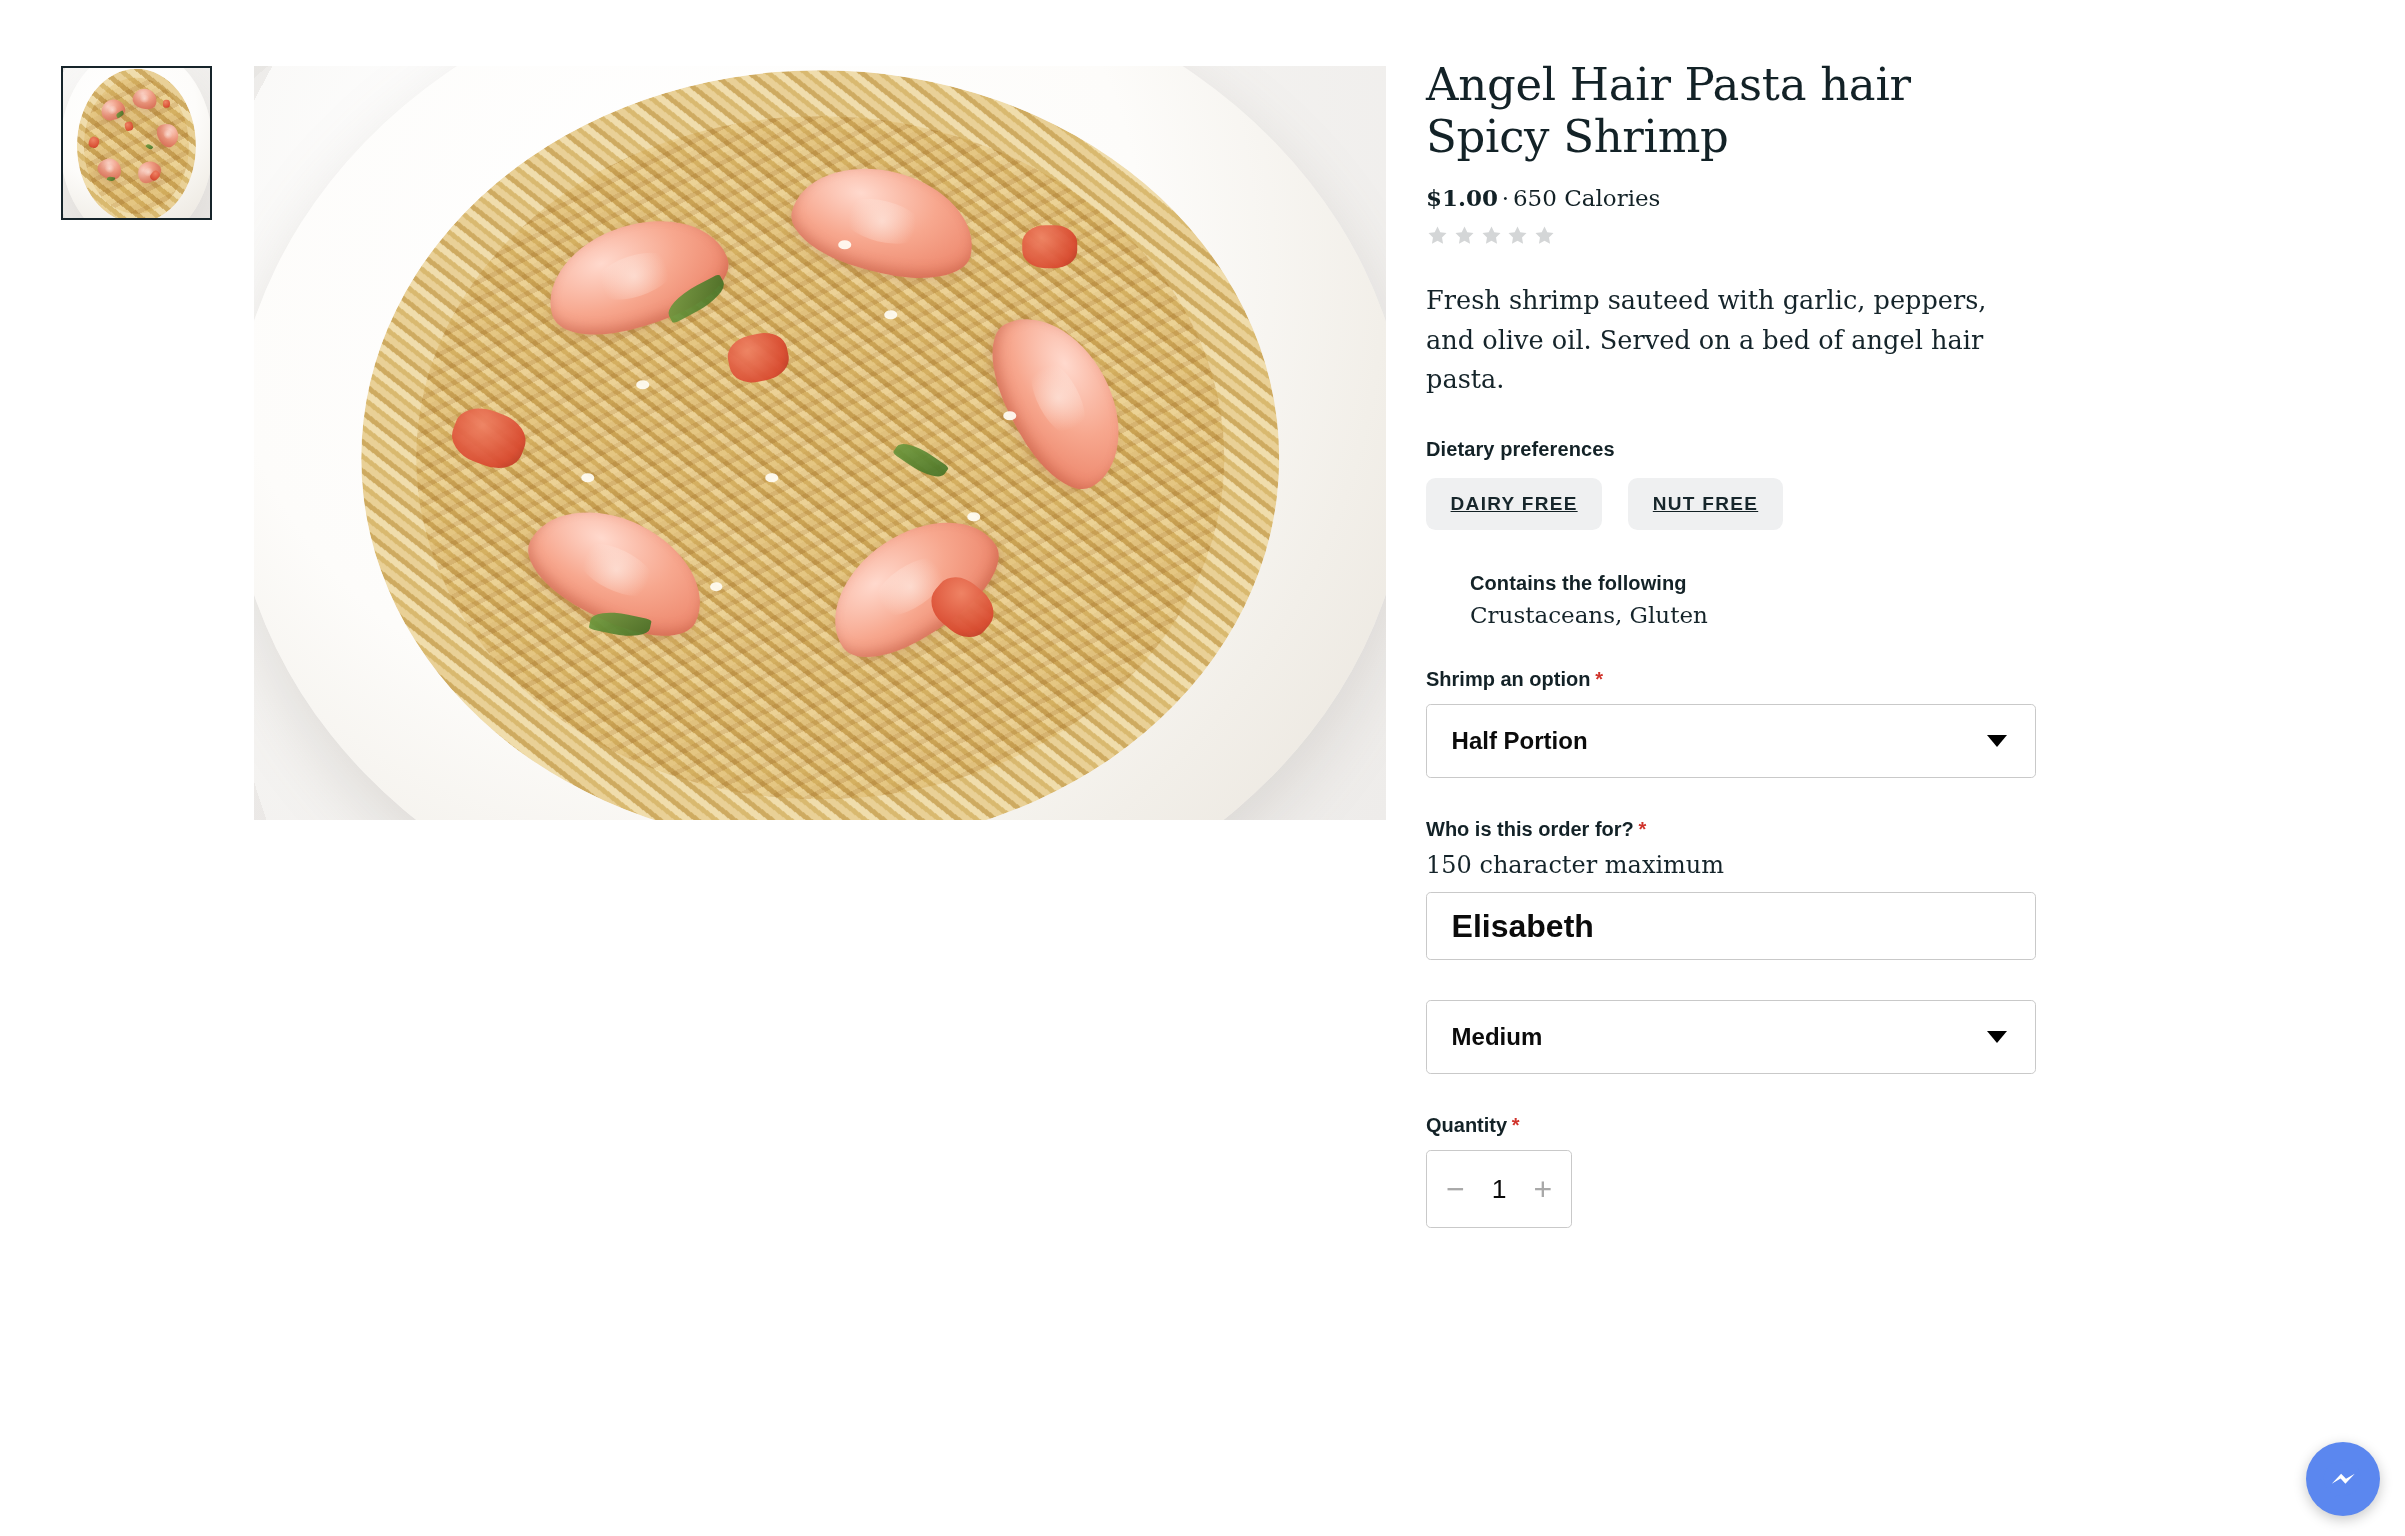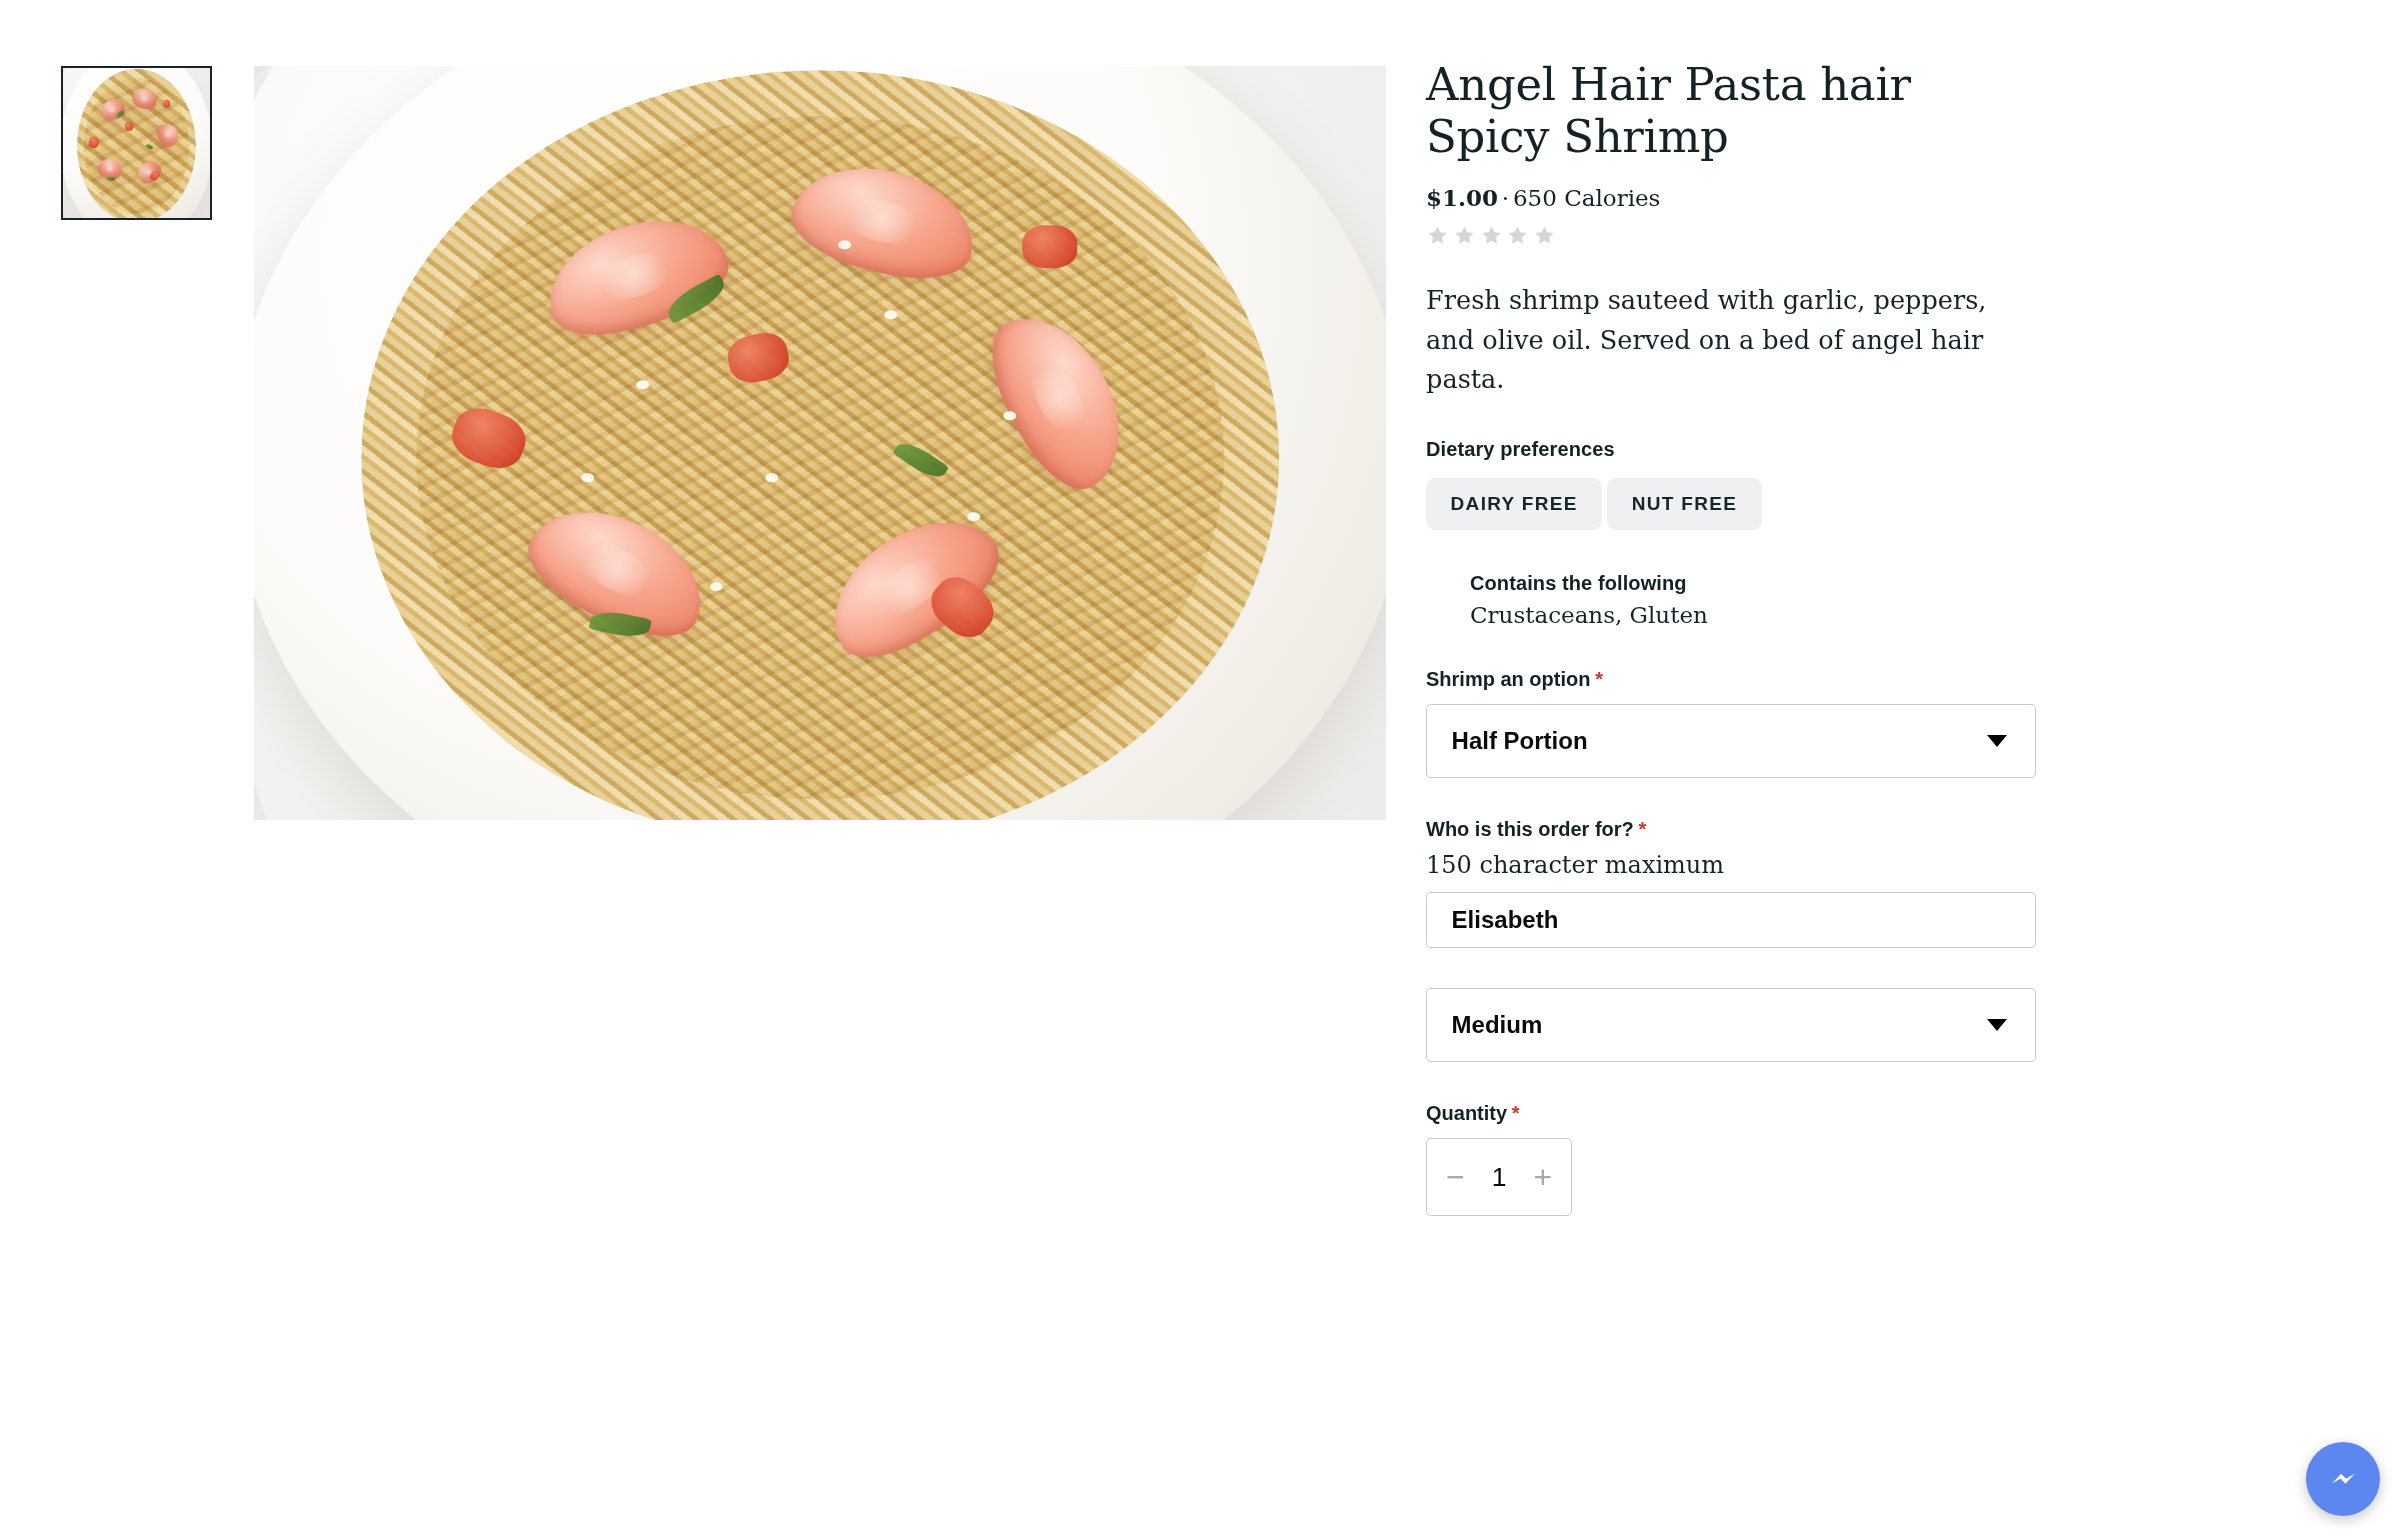--- a/index.html
+++ b/index.html
@@ -216,22 +216,23 @@
     font-family: "Liberation Sans", sans-serif;
     font-weight: 700;
     font-size: 20px;
     letter-spacing: 0.1px;
     color: #132227;
   }
 
   .dietary-wrap { margin-top: 38px; }
   .chips {
     display: flex;
-    gap: 5px;
+    gap: 26px;
     margin-top: 17px;
+    text-decoration: underline;
   }
   .chip {
     background: #eff0f1;
     border: none;
     border-radius: 9.5px;
     padding: 15px 24.6px;
     font-family: "Liberation Sans", sans-serif;
     font-weight: 700;
     font-size: 19px;
     letter-spacing: 1.3px;
@@ -282,28 +283,28 @@
   .control .value { flex: 1; }
   .caret {
     width: 0; height: 0;
     border-left: 10.4px solid transparent;
     border-right: 10.4px solid transparent;
     border-top: 12.3px solid #000000;
     margin-right: 3.8px;
   }
   .text-input {
     width: 610px;
-    height: 56px;
+    height: 68px;
     border: 0.9px solid #c9c9c9;
     border-radius: 4.7px;
     background: #ffffff;
     padding: 0 24.6px;
     font-family: "Liberation Sans", sans-serif;
     font-weight: 700;
-    font-size: 24px;
+    font-size: 32px;
     color: #0b0b0b;
     margin-top: 13.2px;
     outline: none;
   }
 
   .qty-row {
     display: flex;
     align-items: center;
     gap: 40px;
     margin-top: 13.2px;

